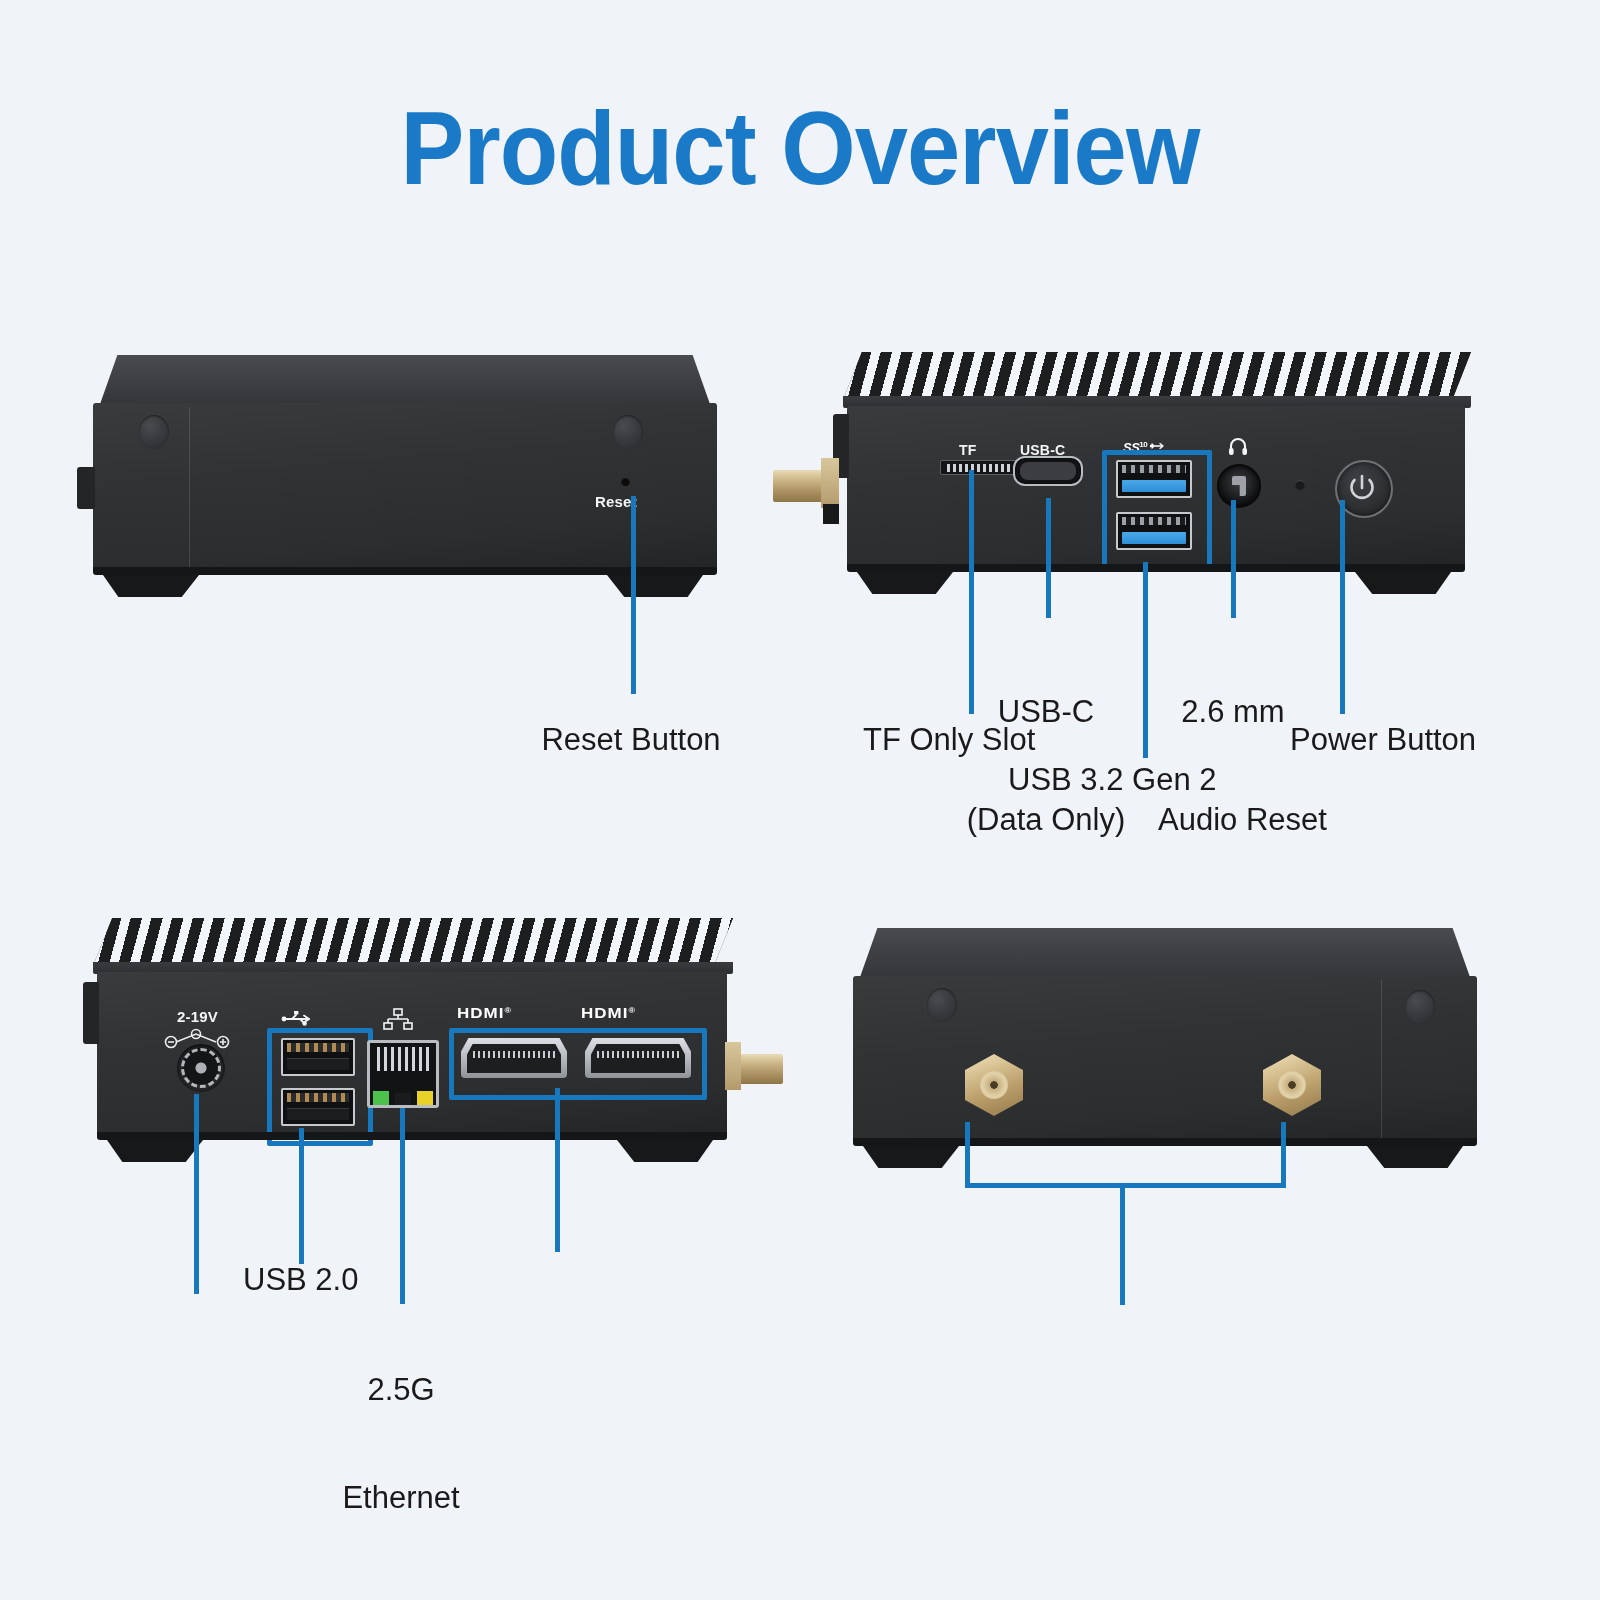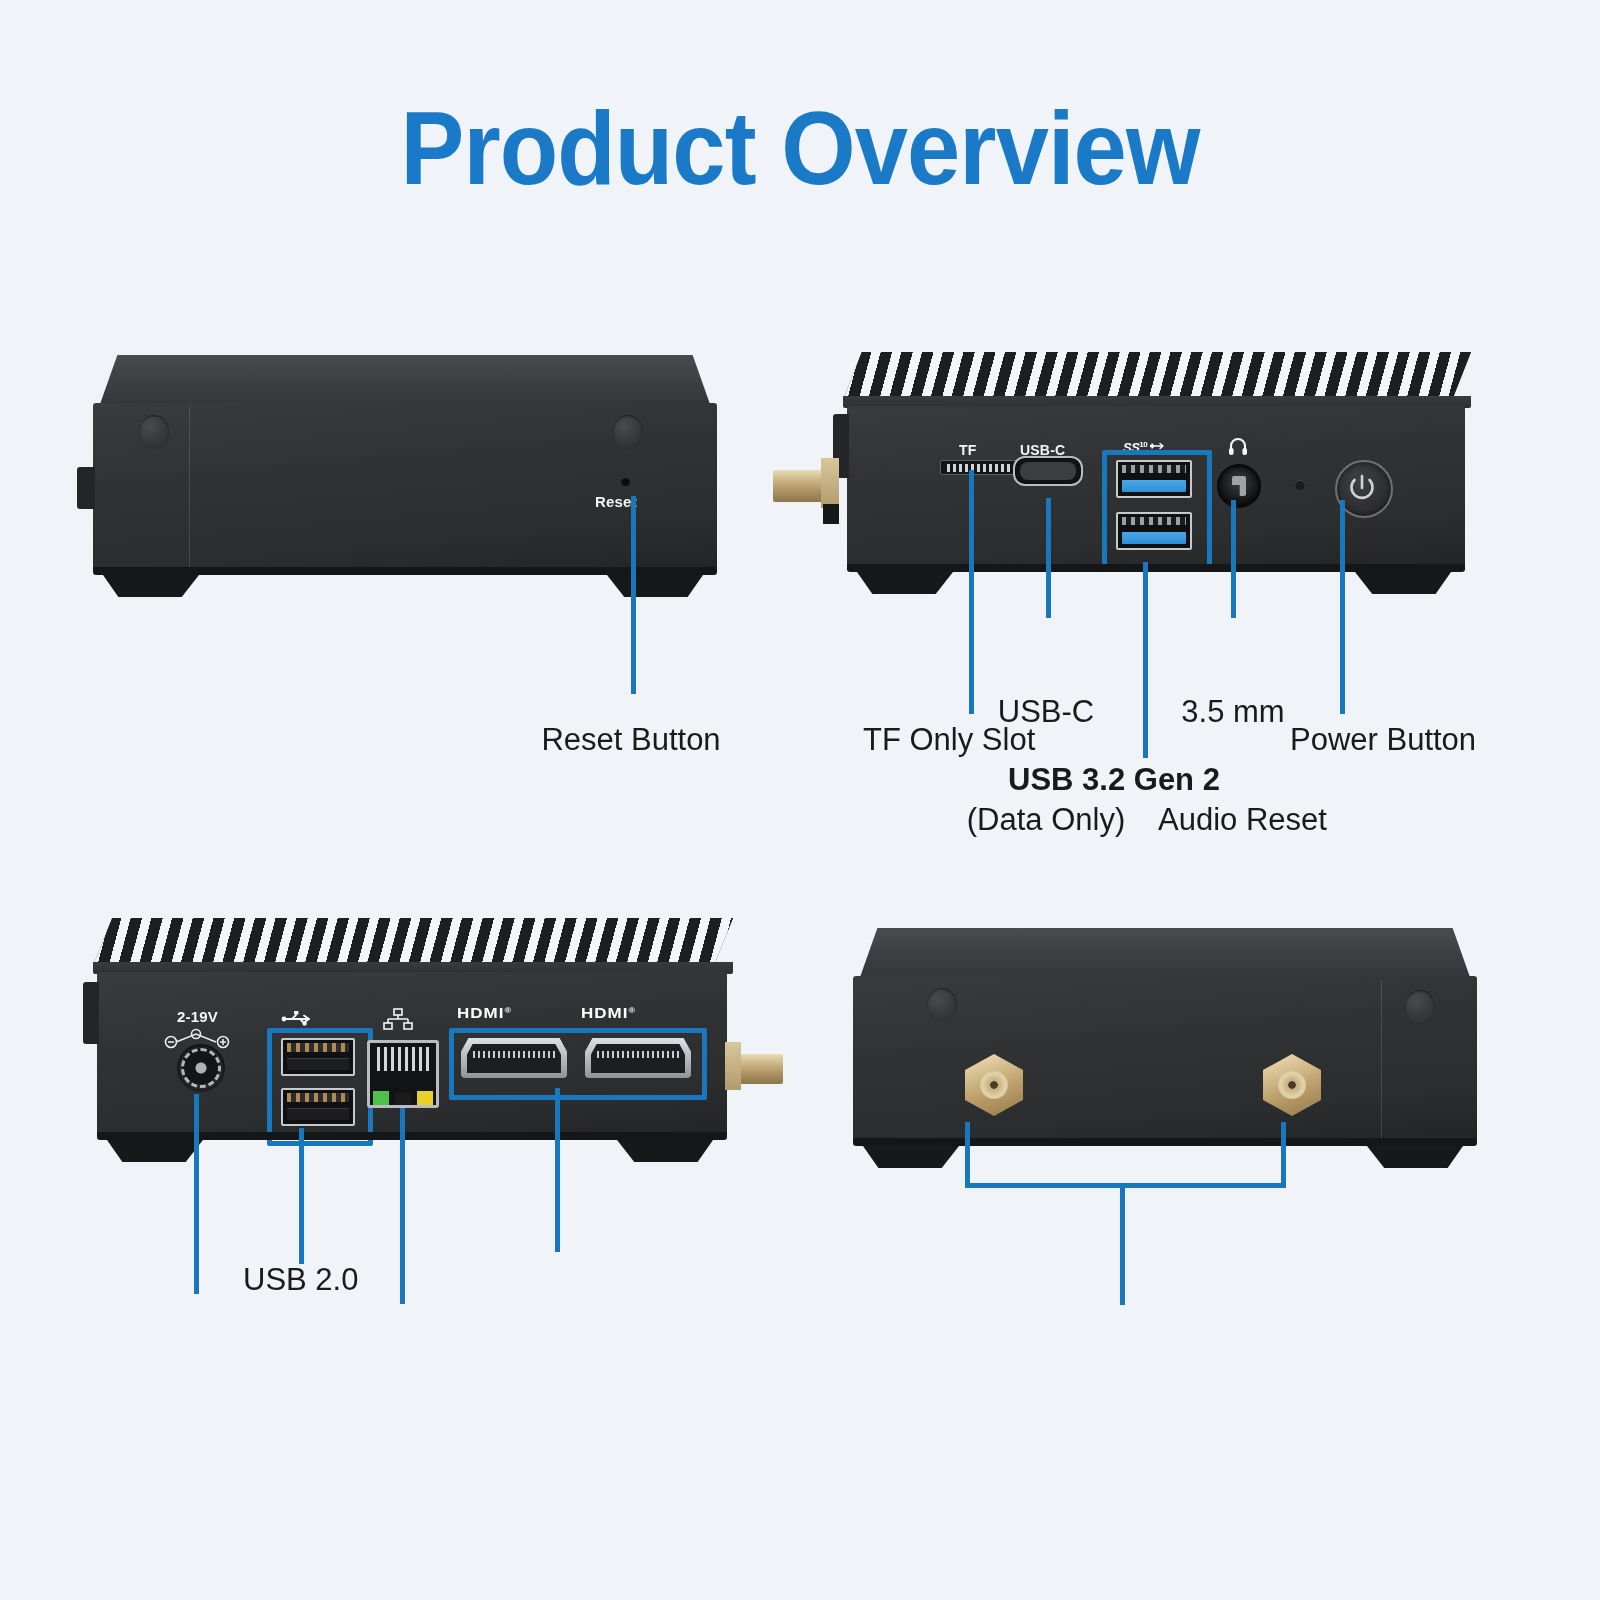--- a/index.html
+++ b/index.html
@@ -490,24 +490,24 @@
   <div class="lead v" style="left:1231px; top:500px; height:118px;"></div>
   <div class="lead v" style="left:1340px; top:500px; height:214px;"></div>
 
   <div class="label" style="left:863px; top:722px;">TF Only Slot</div>
 
   <div class="label c" style="left:930px; top:622px; width:232px;">
     <div>USB-C</div>
     <div>(Data Only)</div>
   </div>
 
-  <div class="label" style="left:1008px; top:762px;font-weight:bold;">USB 3.2 Gen 2</div>
+  <div class="label" style="left:1008px; top:762px;">USB 3.2 Gen 2</div>
 
   <div class="label c" style="left:1158px; top:622px; width:150px;">
-    <div>3.5 mm</div>
+    <div>2.6 mm</div>
     <div>Audio Reset</div>
   </div>
 
   <div class="label" style="left:1290px; top:722px;">Power Button</div>
 
   <div class="panel" style="left:85px; top:918px; width:660px; height:245px;">
 
     <div class="fins" style="left:8px; top:0; width:640px; height:48px;"></div>
     <div class="fins-lip" style="left:8px; top:44px; width:640px; height:12px;"></div>
 
@@ -592,20 +592,24 @@
   </div>
 
   <div class="lead v" style="left:194px; top:1094px; height:200px;"></div>
   <div class="lead v" style="left:299px; top:1128px; height:136px;"></div>
   <div class="lead v" style="left:400px; top:1108px; height:196px;"></div>
   <div class="lead v" style="left:555px; top:1088px; height:164px;"></div>
 
 
   <div class="label" style="left:243px; top:1262px;">USB 2.0</div>
 
+  <div class="label c" style="left:330px; top:1300px; width:142px;">
+    <div>2.5G</div>
+    <div>Ethernet</div>
+  </div>
 
 
   <div class="panel" style="left:845px; top:928px; width:640px; height:235px;">
 
     <div class="top-slab plain" style="left:14px; top:0; width:612px; height:52px;
          clip-path:polygon(3% 0, 97% 0, 100% 100%, 0 100%);"></div>
 
     <div class="body-face" style="left:8px; top:48px; width:624px; height:166px;"></div>
 
     <div class="seam" style="left:536px; top:52px; height:160px;"></div>

